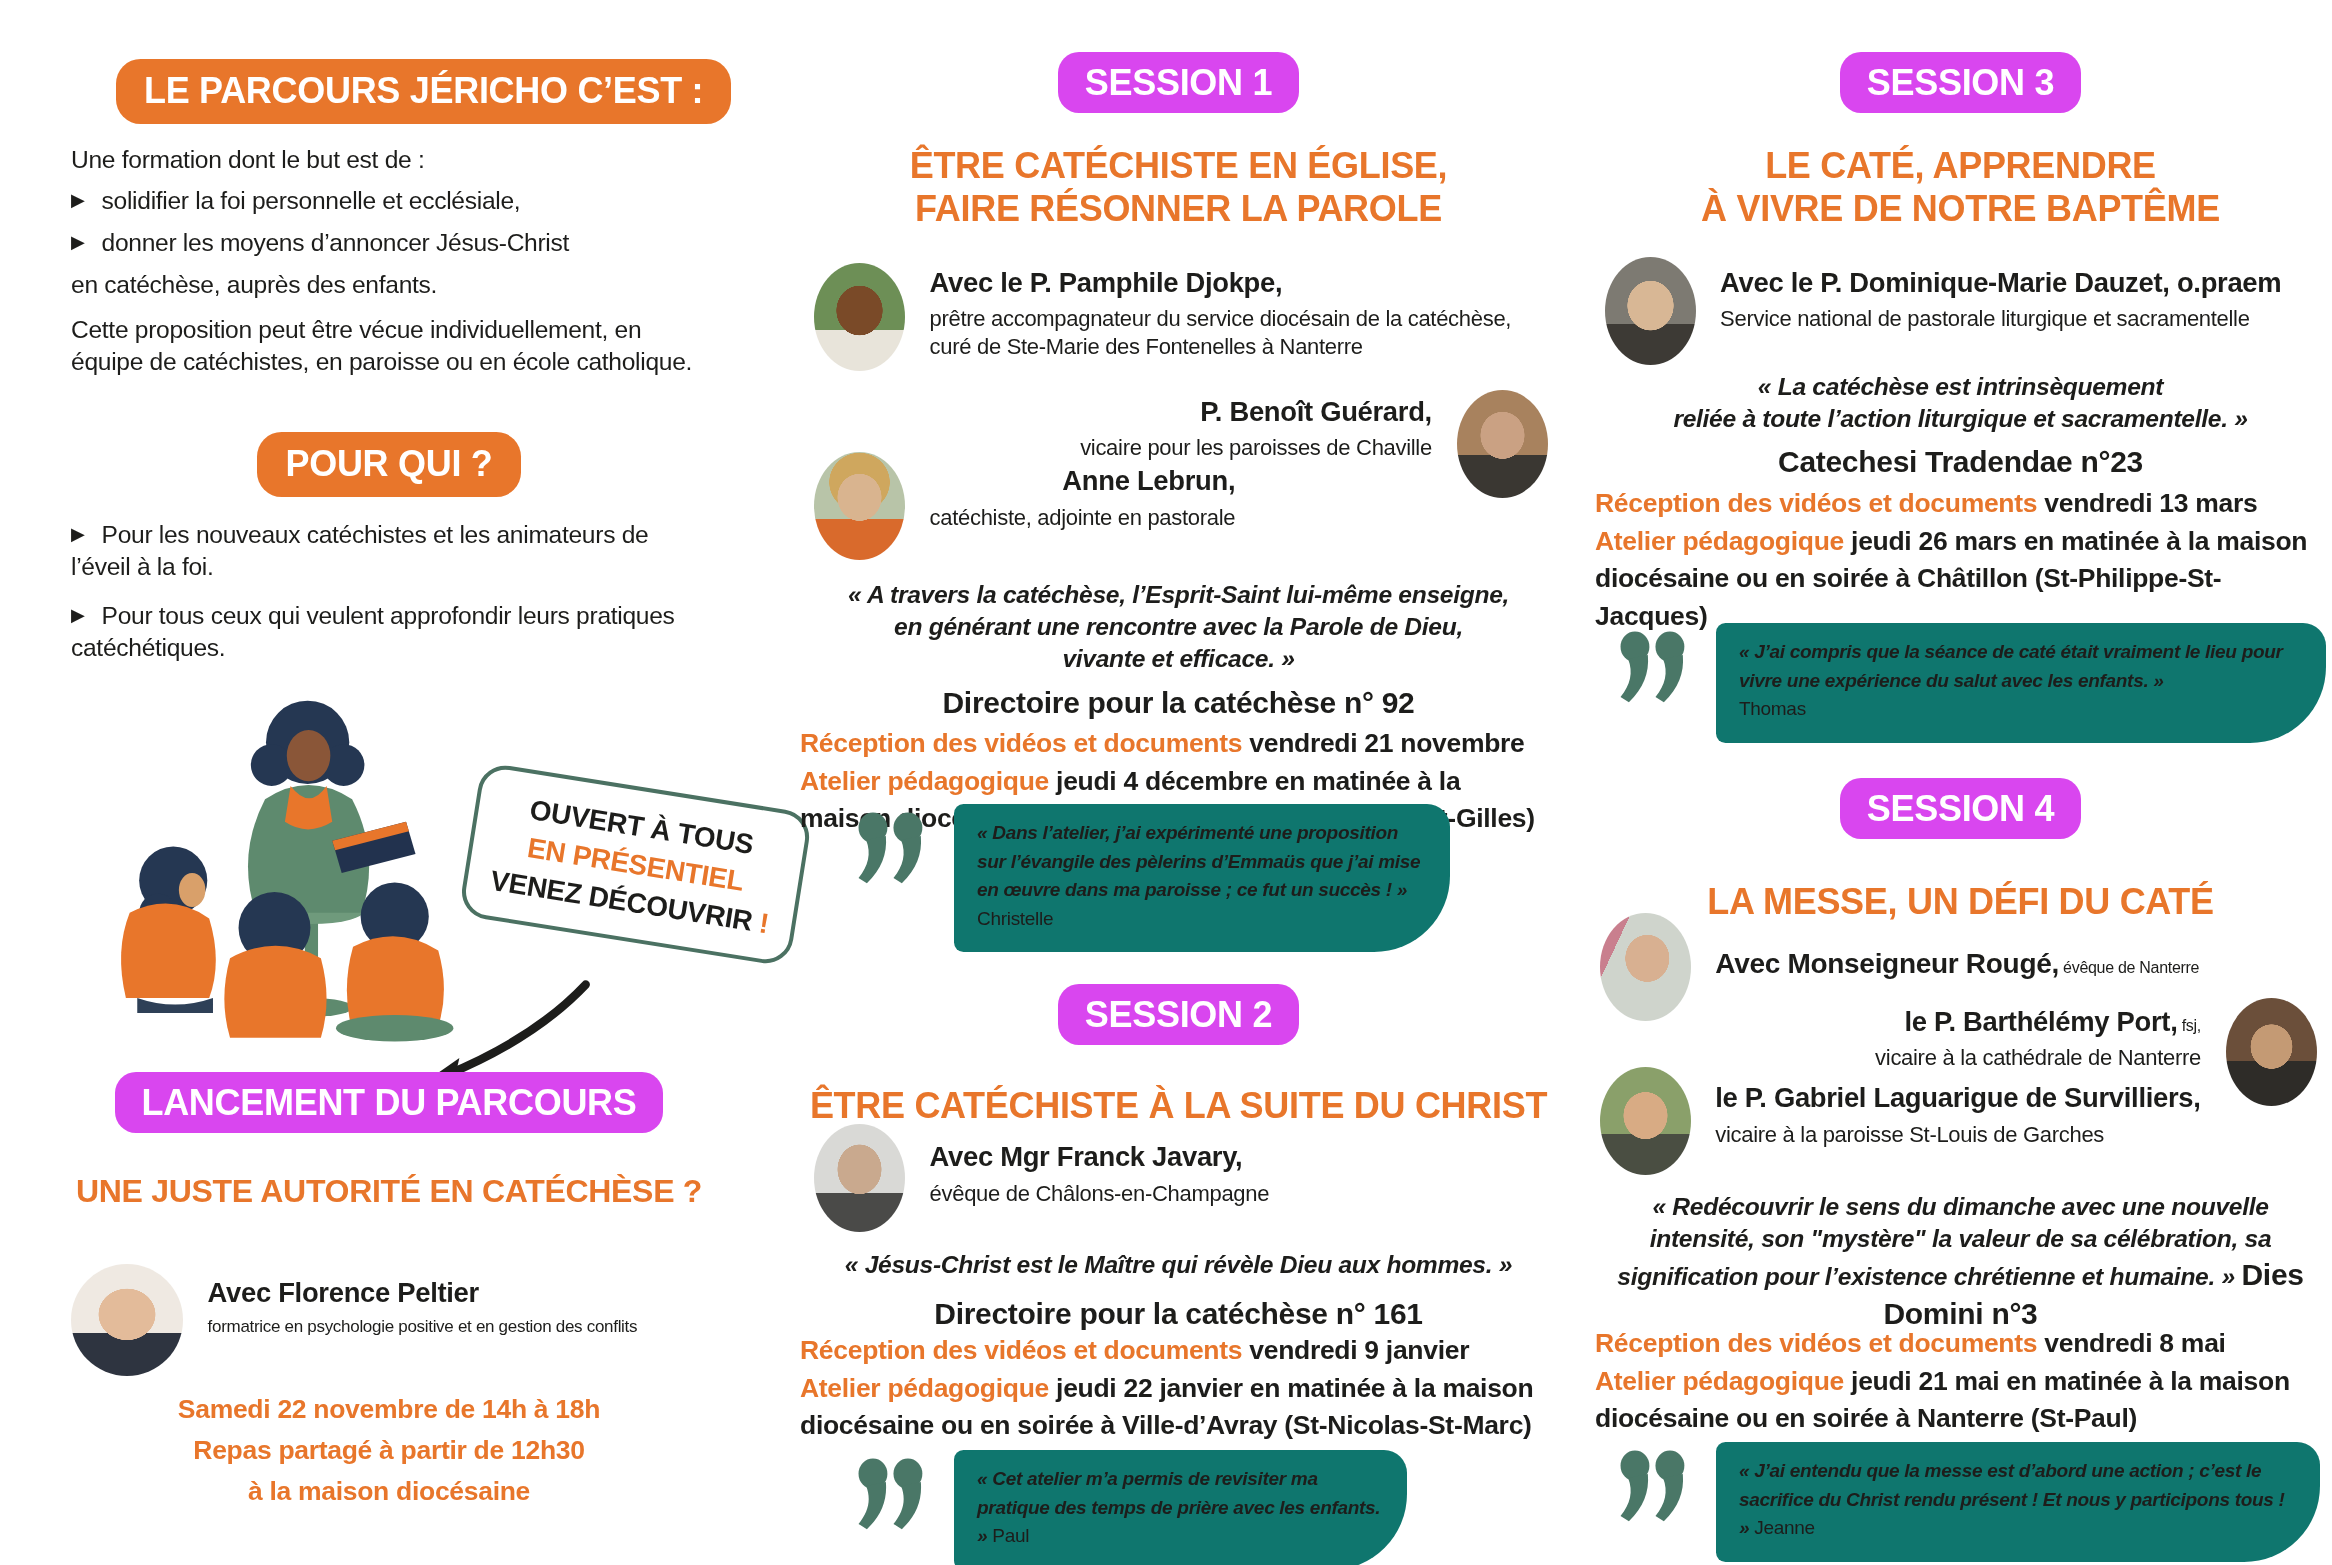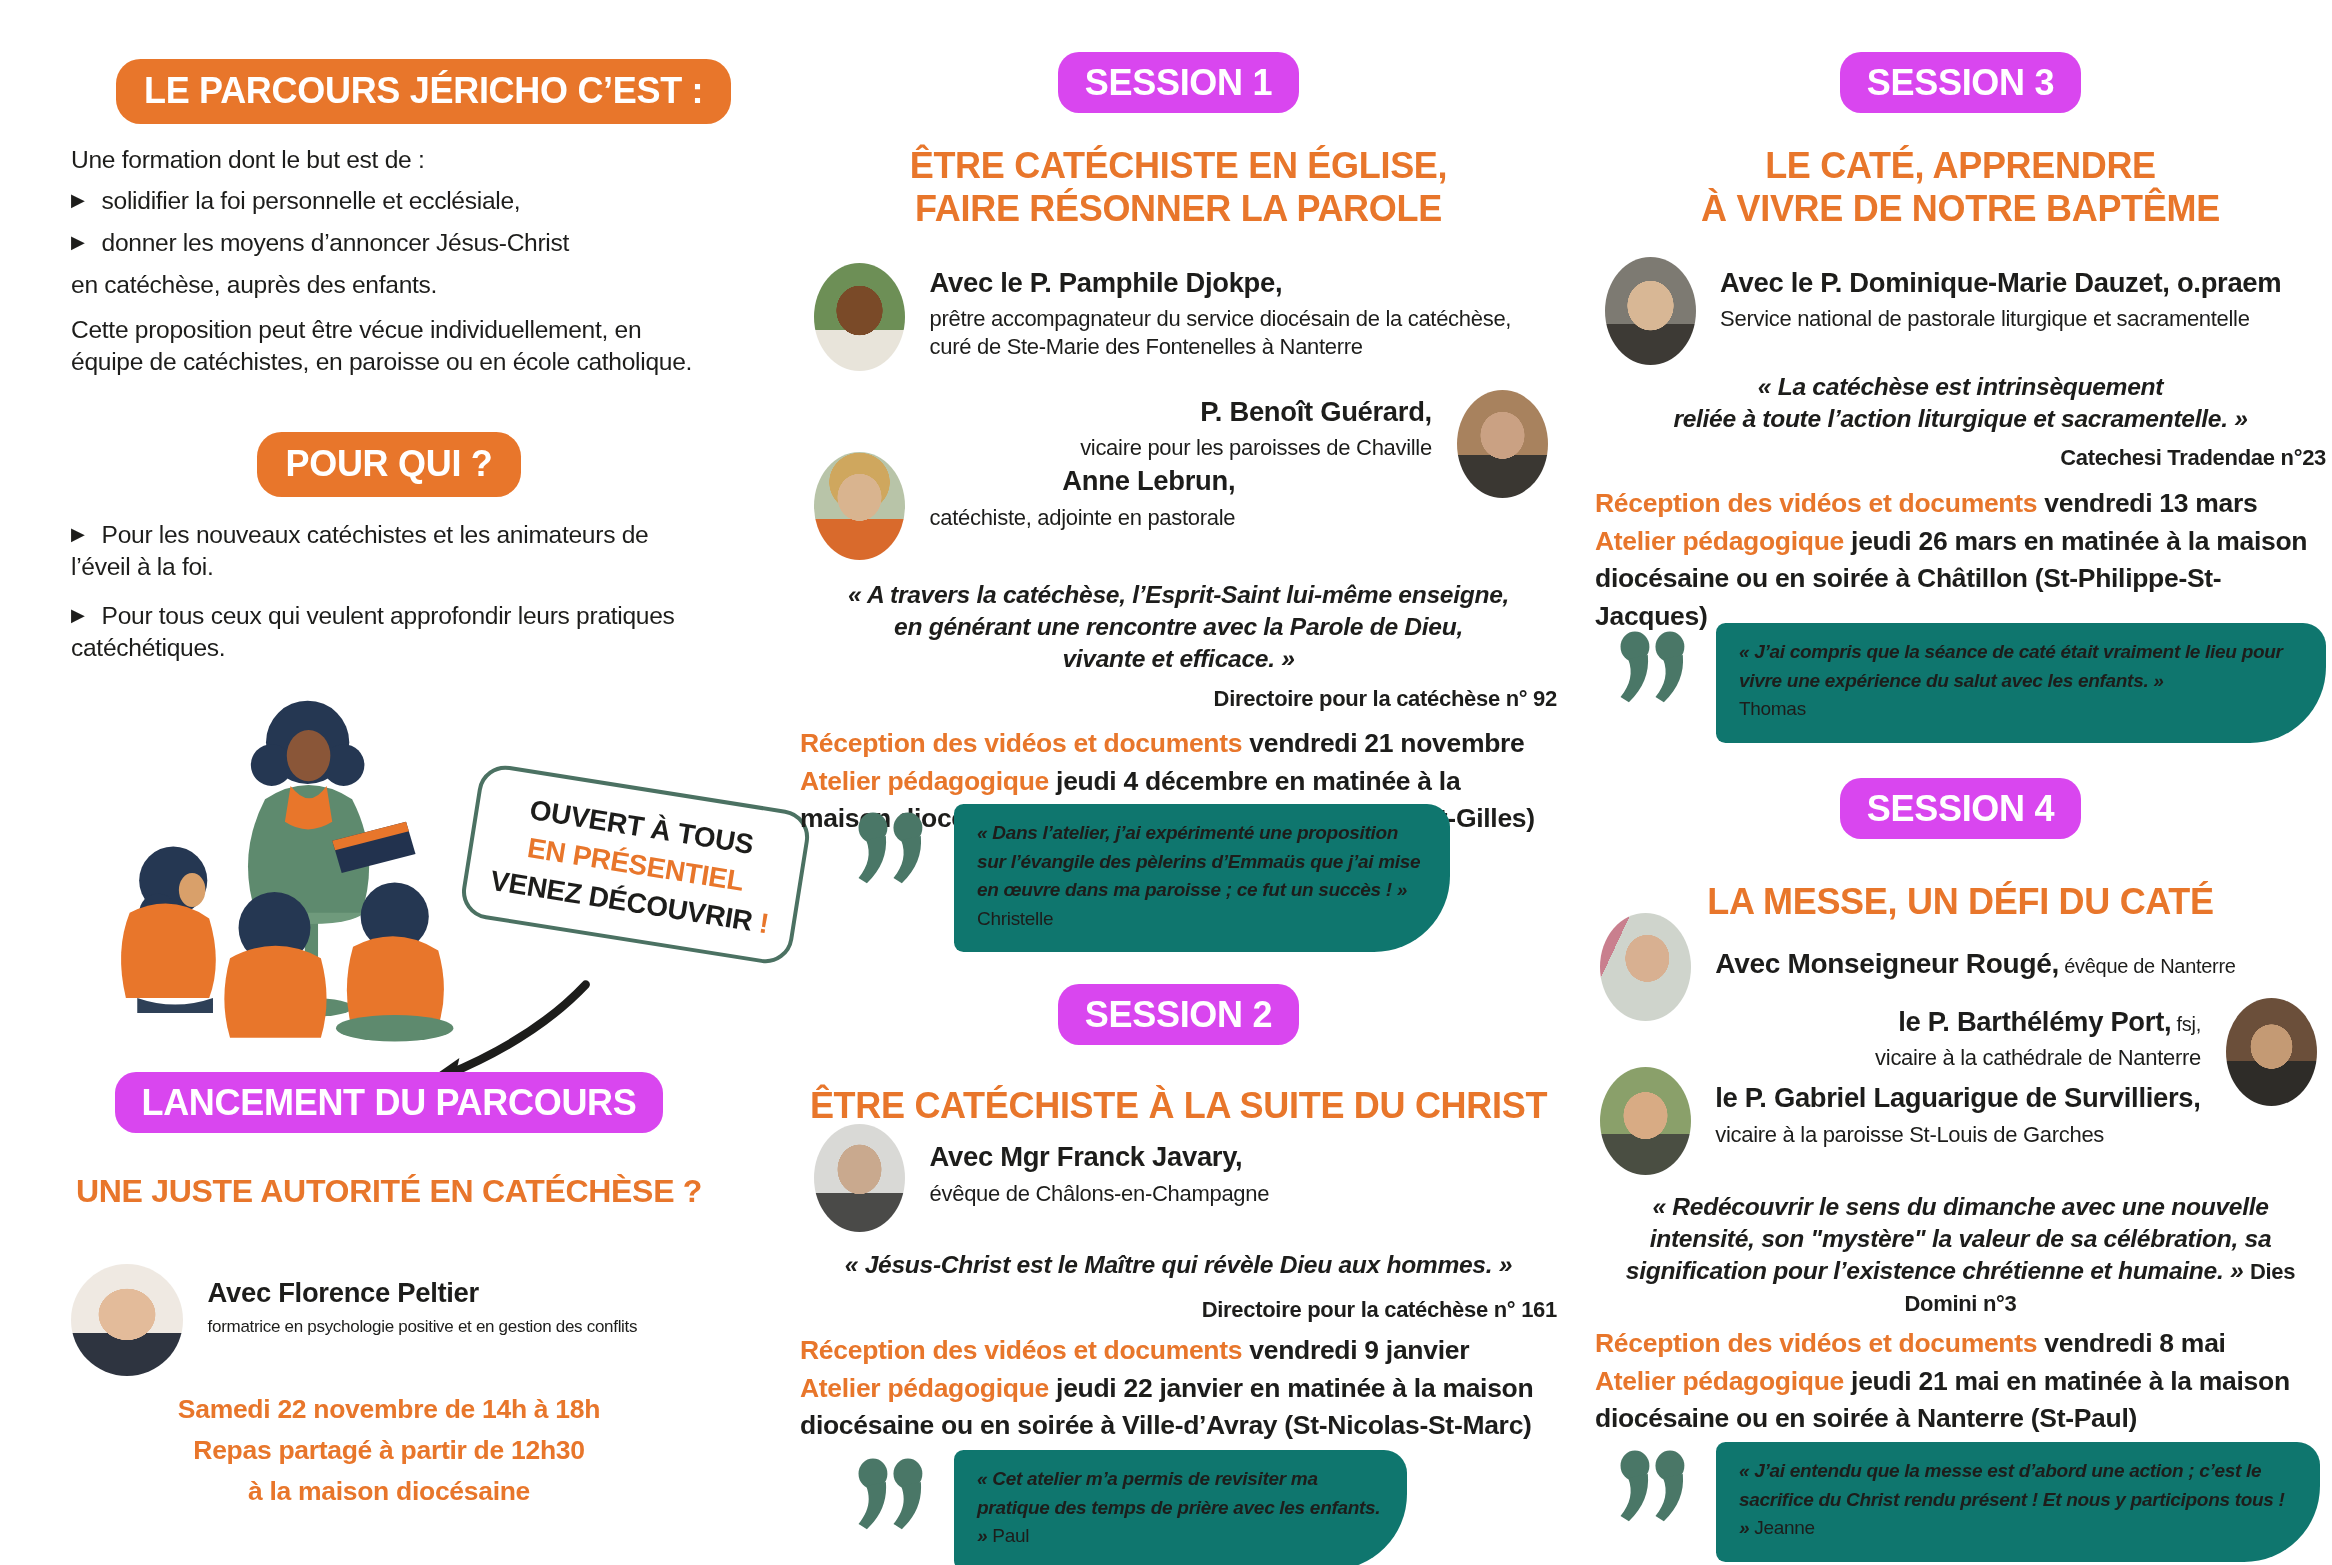--- a/index.html
+++ b/index.html
@@ -13,24 +13,24 @@
   .badge.green{background:#d946ef;font-size:36px;padding:9.5px 26.5px;border-radius:21px;}
   .body{font-size:24.6px;line-height:1.32;}
   .tri{font-size:18px;margin-right:17px;position:relative;top:-2.8px;}
   .title-orange{color:#e8762b;font-weight:bold;font-size:36px;line-height:1.2;}
   .title-orange.small{font-size:32px;}
   .speaker{position:absolute;display:flex;gap:24.6px;align-items:flex-start;}
   .photo{width:91px;height:108px;border-radius:50%;flex-shrink:0;}
   .photo.round{width:112px;height:112px;}
   .sp-name{font-size:27.4px;font-weight:bold;line-height:1.2;}
   .sp-role{font-size:22px;line-height:1.25;margin-top:5.7px;}
-  .sp-inline-role{font-size:20px;font-weight:normal;}
+  .sp-inline-role{font-size:16px;font-weight:normal;}
   .rightalign{text-align:right;}
   .iquote{font-style:italic;font-weight:bold;font-size:24.6px;line-height:1.3;}
-  .qsource{font-size:22px;font-weight:bold;margin-top:7.6px;text-align:right;}
+  .qsource{font-size:30px;font-weight:bold;margin-top:7.6px;}
   .sched{font-size:26.5px;font-weight:bold;line-height:1.42;}
   .sched .orange{color:#e8762b;}
   .testimonial{position:absolute;display:flex;gap:21px;align-items:flex-start;}
   .qicon{width:76px;height:90px;flex-shrink:0;}
   .t-box{background:#0f766e;border-radius:9.5px 23px 76px 9.5px;padding:15px 23px 19px 23px;
          font-size:19px;line-height:1.5;}
   .t-text{font-style:italic;font-weight:bold;}
   .t-author{font-weight:normal;}
   .sticker{position:absolute;background:#fff;border:4.7px solid #4b7162;border-radius:28px;
            transform:rotate(9deg);padding:17px 23px;text-align:center;font-weight:bold;

